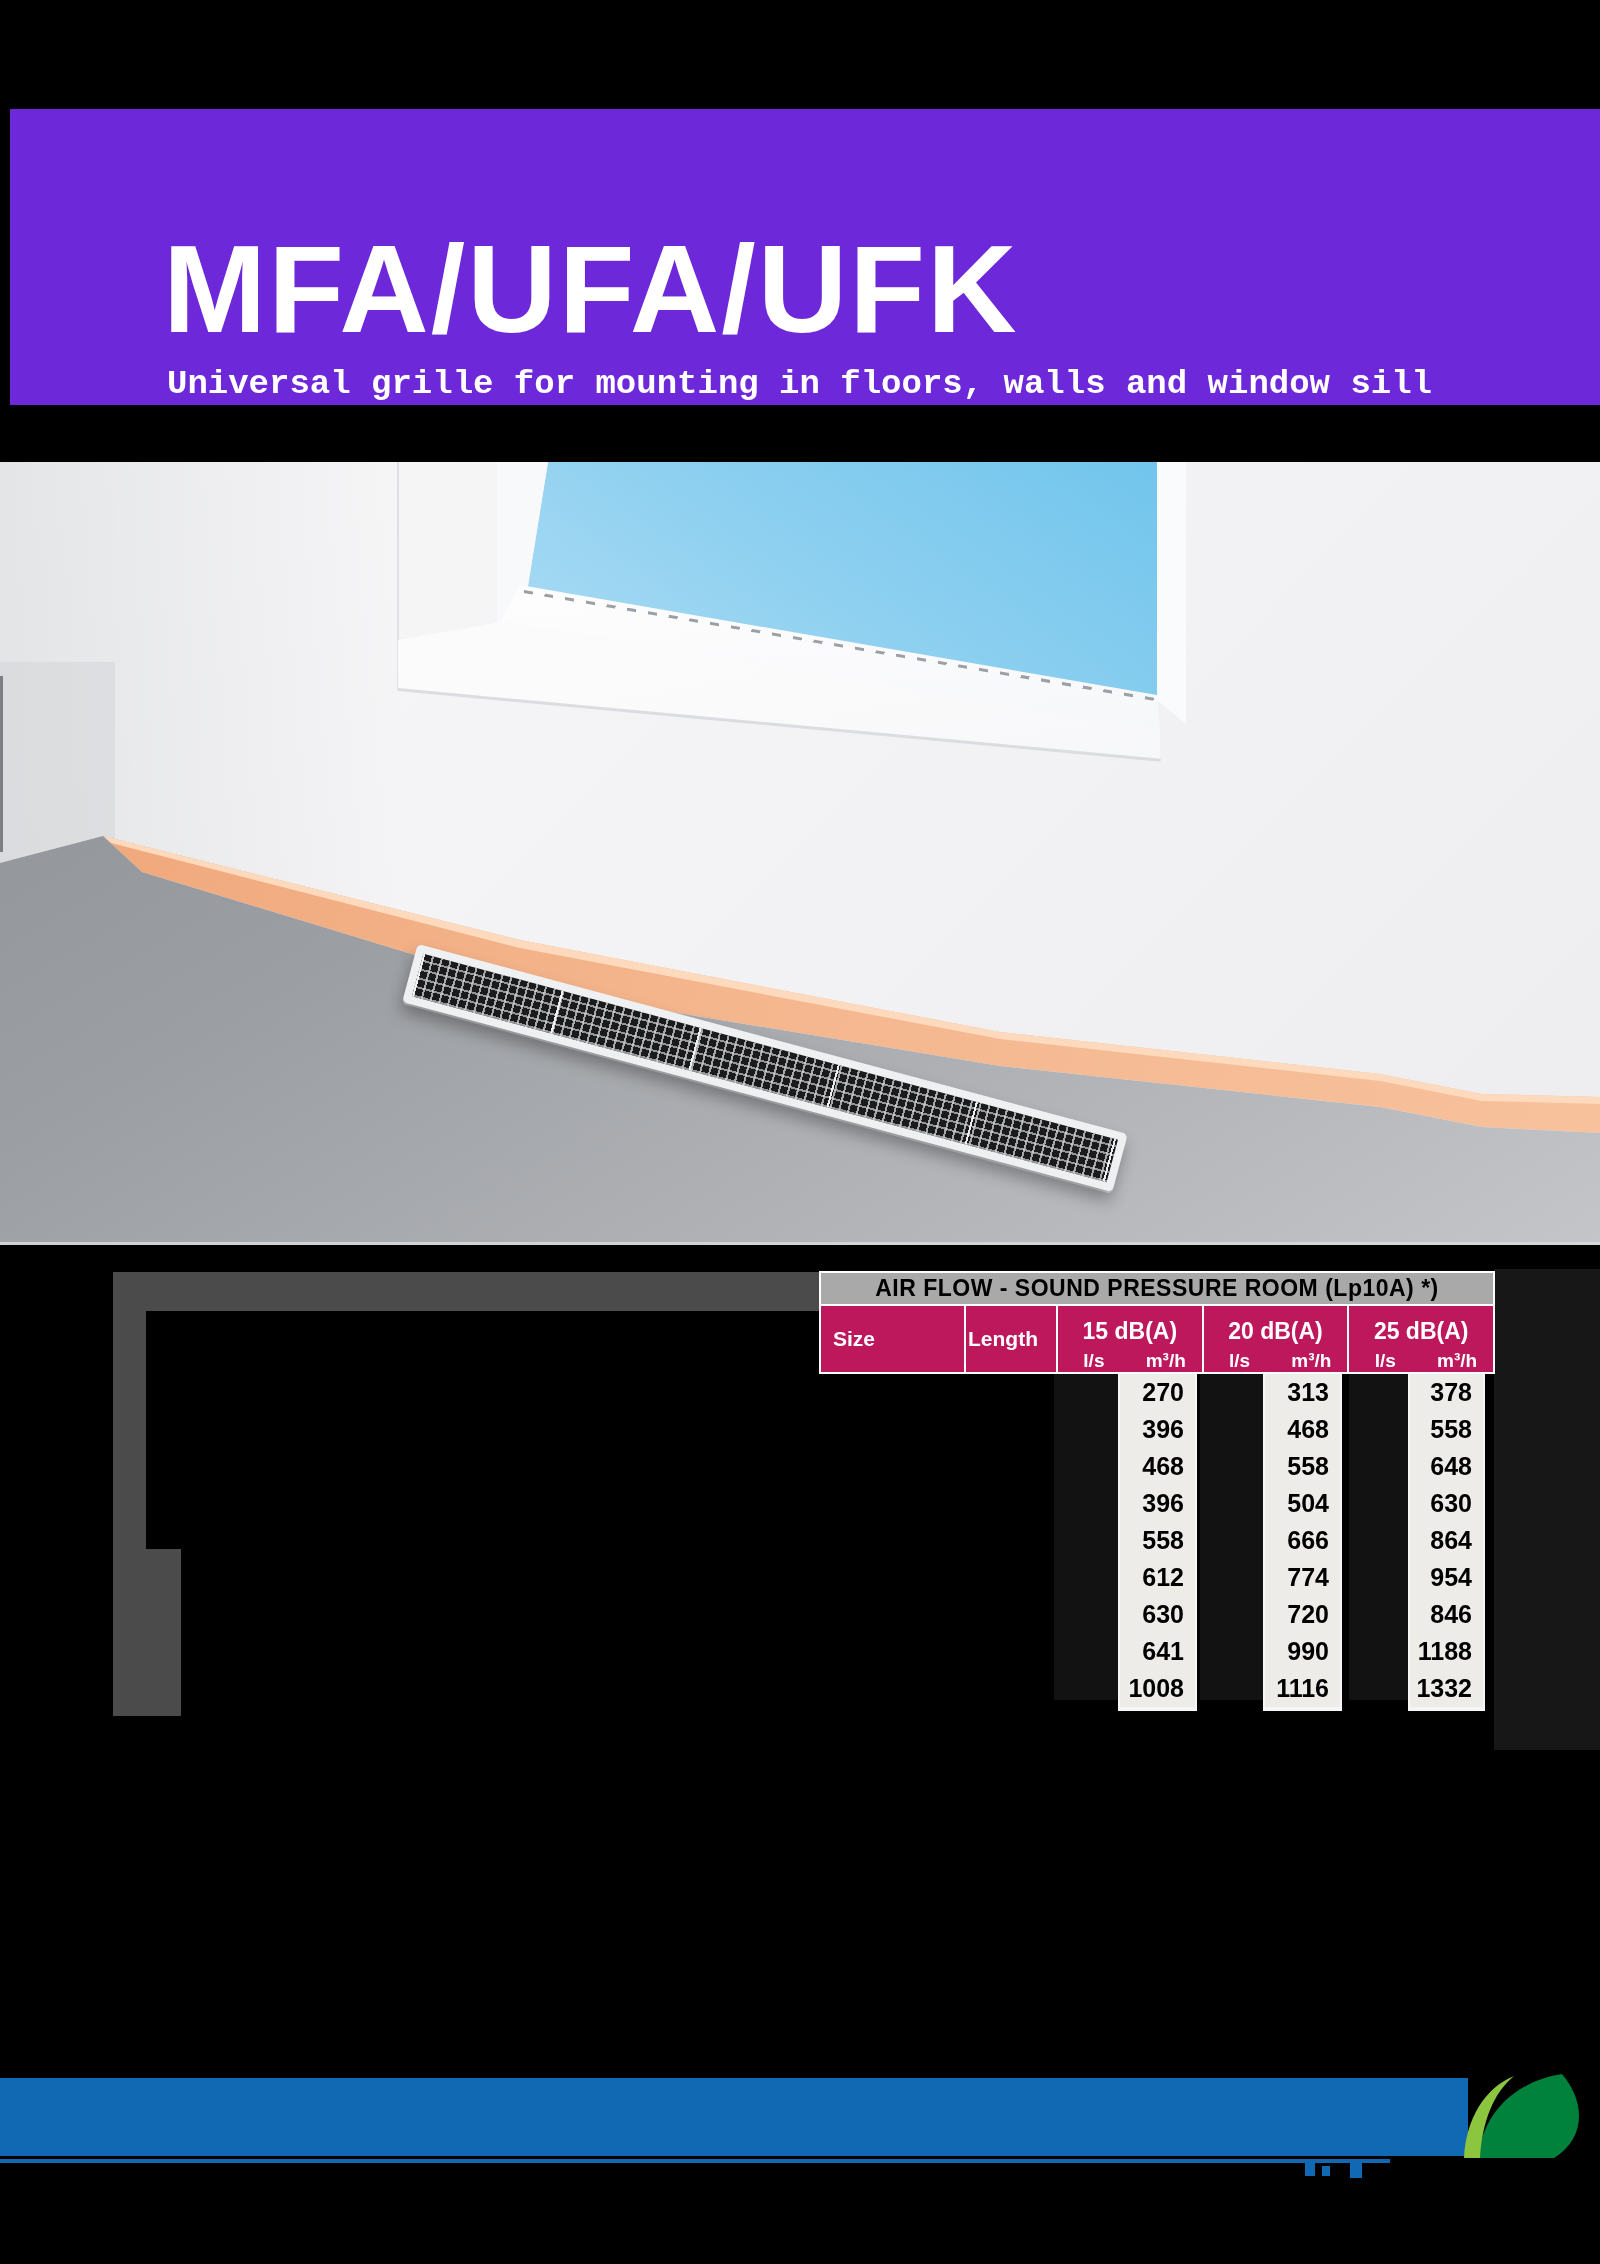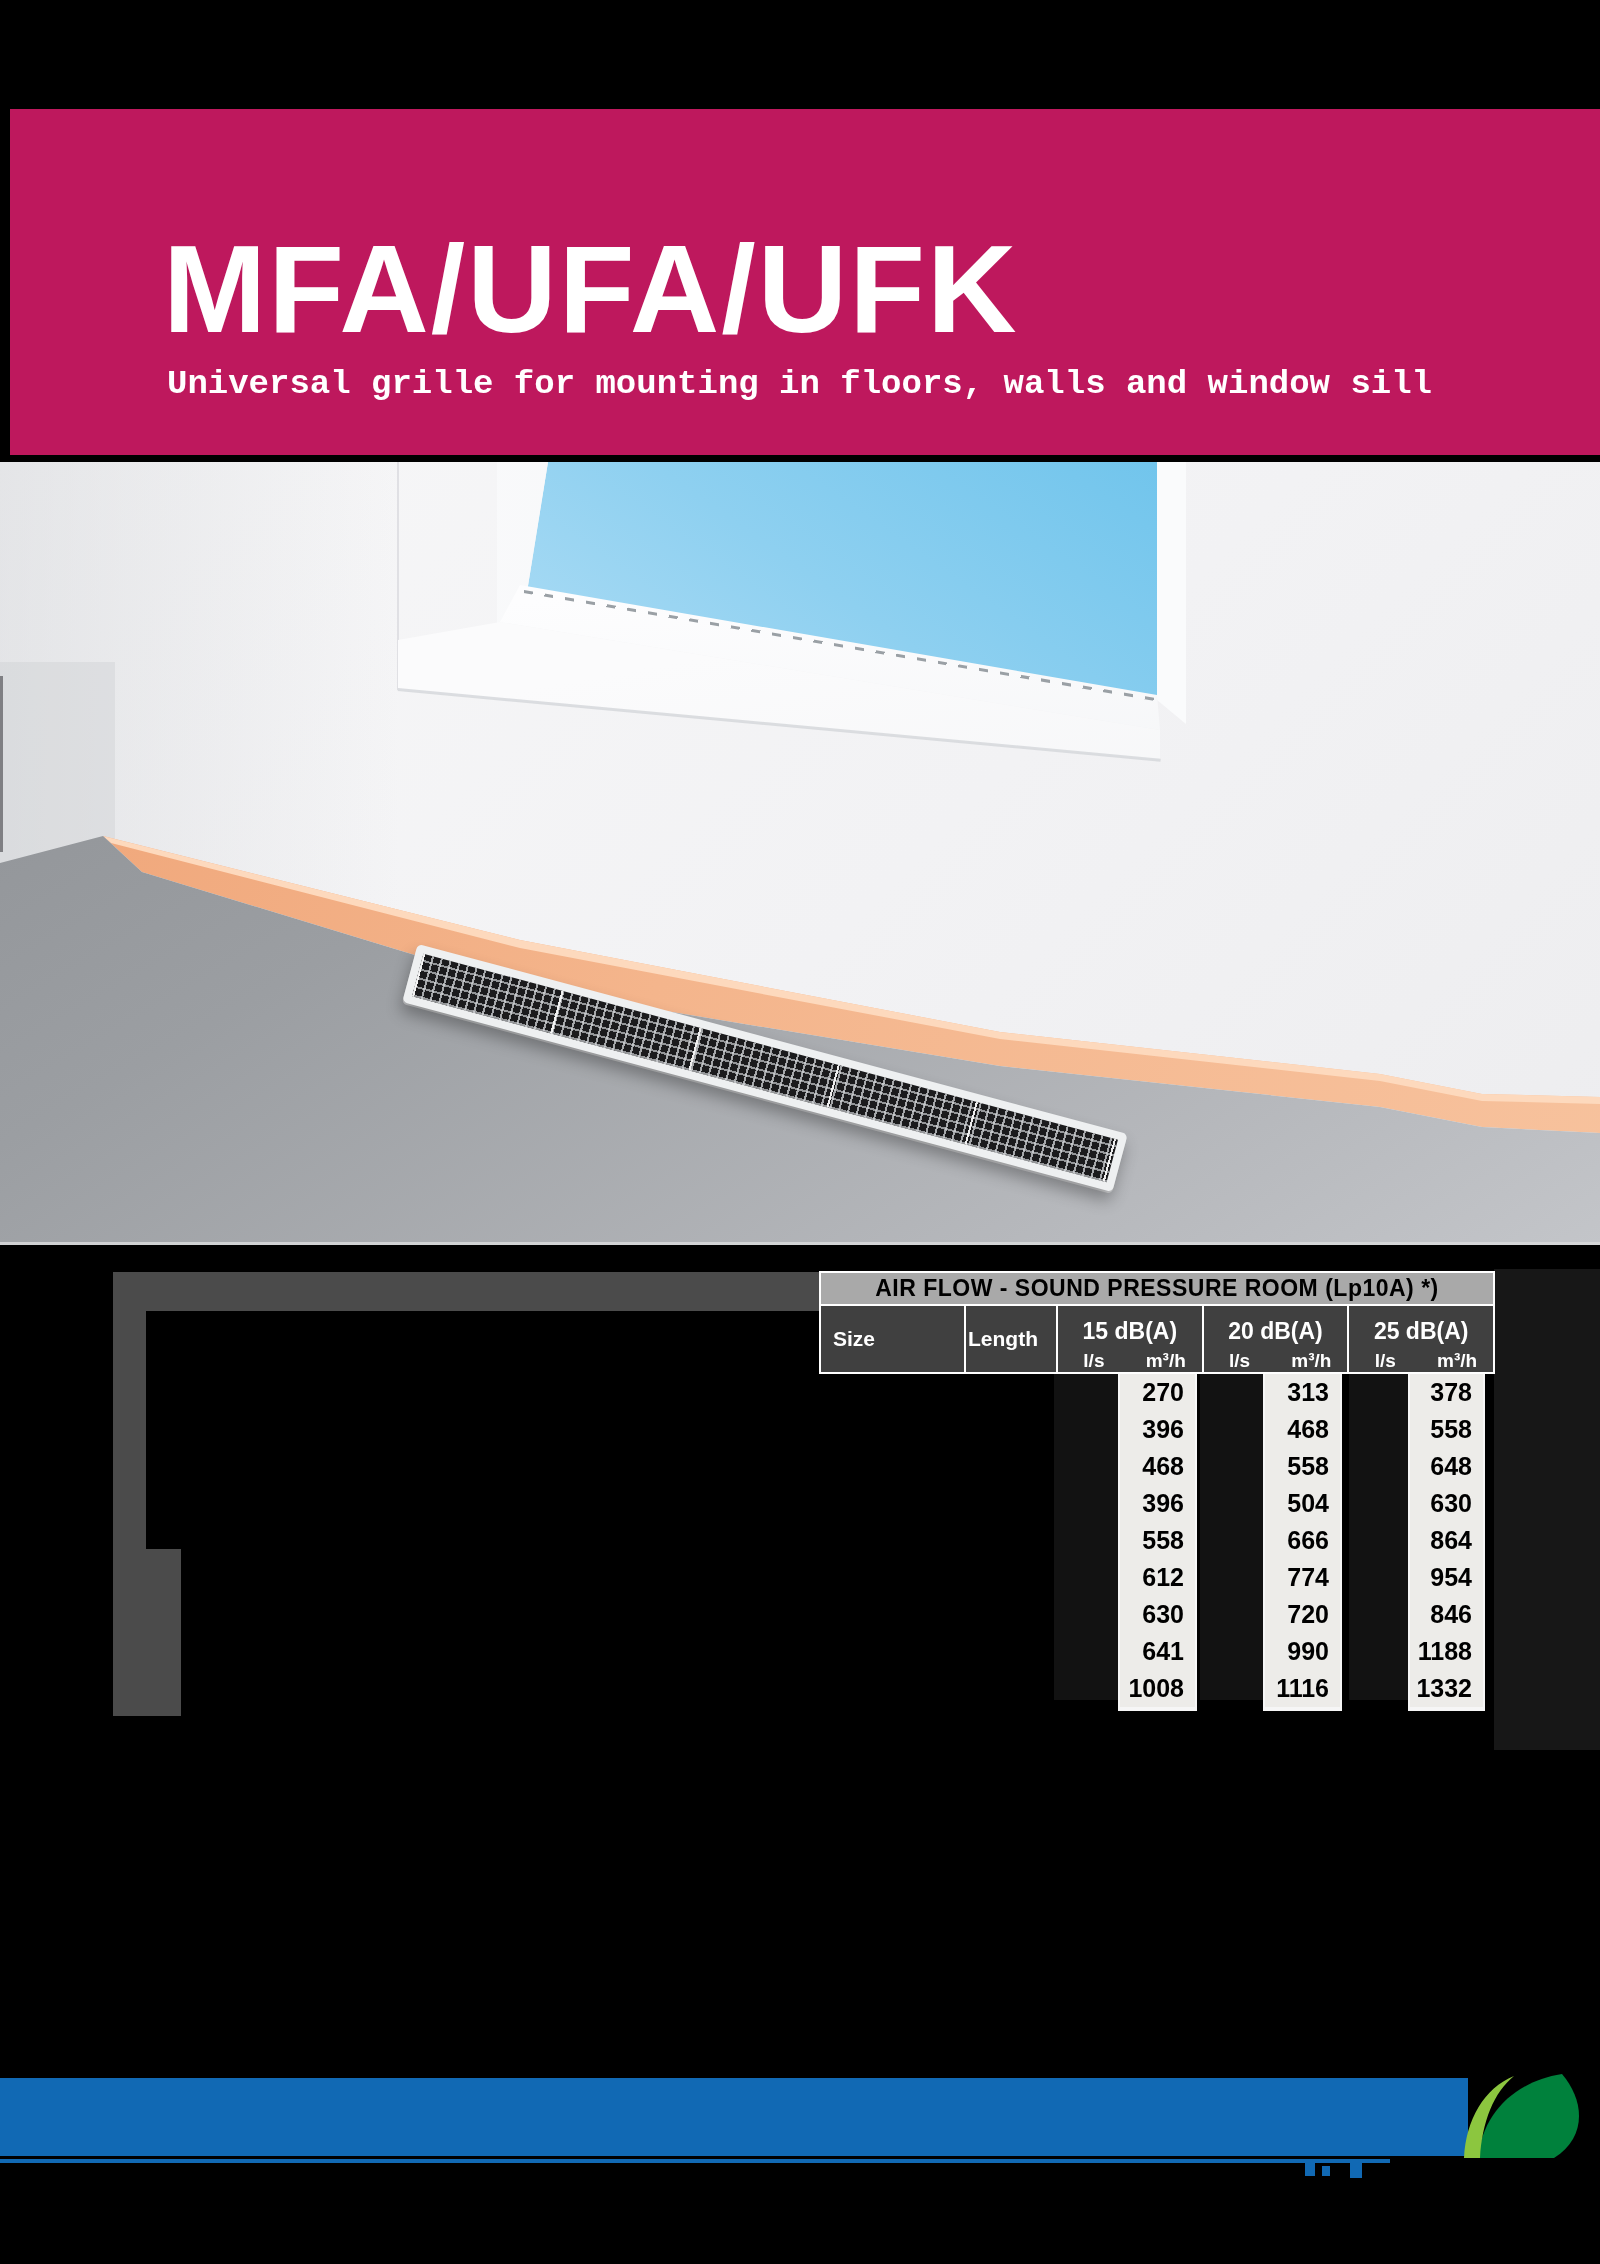--- a/index.html
+++ b/index.html
@@ -1,21 +1,21 @@
 <!DOCTYPE html>
 <html><head>
 <meta charset="utf-8">
 <style>
   html,body{margin:0;padding:0;background:#000;}
   .page{position:relative;width:1600px;height:2264px;background:#000;overflow:hidden;
         font-family:"Liberation Sans", sans-serif;}
   .abs{position:absolute;}
 
   
-  .banner{left:10px;top:109px;width:1590px;height:346px;background:#be185d;}
+  .banner{left:10px;top:109px;width:1590px;height:296px;background:#6d28d9;}
   .banner h1{position:absolute;left:153px;top:118px;margin:0;font-size:124px;line-height:1;
              font-weight:700;letter-spacing:2px;color:#fff;}
   .banner h2{position:absolute;left:157px;top:258px;margin:0;font-size:34px;line-height:1;
              font-weight:700;color:#fff;font-family:Liberation Mono, monospace;}
 
   
   .photo{left:0;top:462px;width:1600px;height:783px;
          background:linear-gradient(135deg,#f7f7f8 0%,#f2f2f4 55%,#ededef 100%);}
   .photo .layer{position:absolute;inset:0;}
   .leftwall{background:linear-gradient(to right, rgba(205,207,211,.45), rgba(205,207,211,0));
@@ -60,21 +60,21 @@
   
   .cap-h{left:113px;top:1272px;width:706px;height:39px;background:#4b4b4b;}
   .cap-v{left:113px;top:1272px;width:33px;height:277px;background:#4b4b4b;}
   .cap-b{left:113px;top:1549px;width:68px;height:167px;background:#4b4b4b;}
 
   
   .tbl{left:819px;top:1271px;width:676px;height:437px;}
   .tbl-head{position:absolute;left:0;top:0;width:676px;border:2px solid #fff;box-sizing:border-box;}
   .tbl-title{height:31px;background:#a9a9a9;color:#000000;font-weight:700;font-size:23px;
              letter-spacing:.5px;display:flex;align-items:center;justify-content:center;}
-  .tbl-cols{display:flex;border-top:2px solid #fff;height:66px;background:#404040;}
+  .tbl-cols{display:flex;border-top:2px solid #fff;height:66px;background:#be185d;}
   .tc{box-sizing:border-box;color:#fff;font-weight:700;}
   .tc+.tc{border-left:2px solid #fff;}
   .tc-size{width:143px;font-size:21px;display:flex;align-items:center;padding-left:12px;}
   .tc-len{width:92px;font-size:21px;display:flex;align-items:center;padding-left:2px;}
   .tc-db{flex:1;display:flex;flex-direction:column;justify-content:center;}
   .tc-db .db{font-size:23px;text-align:center;margin-top:16px;}
   .tc-db .subs{display:flex;font-size:19px;margin:5px 0 4px;align-items:center;}
   .tc-db .subs span{width:50%;text-align:center;}
   .lscol{top:1374px;width:66px;height:326px;background:#121212;}
   .flowcol{top:1374px;width:75px;background:#edece9;border-left:2px solid #f6f6f6;

